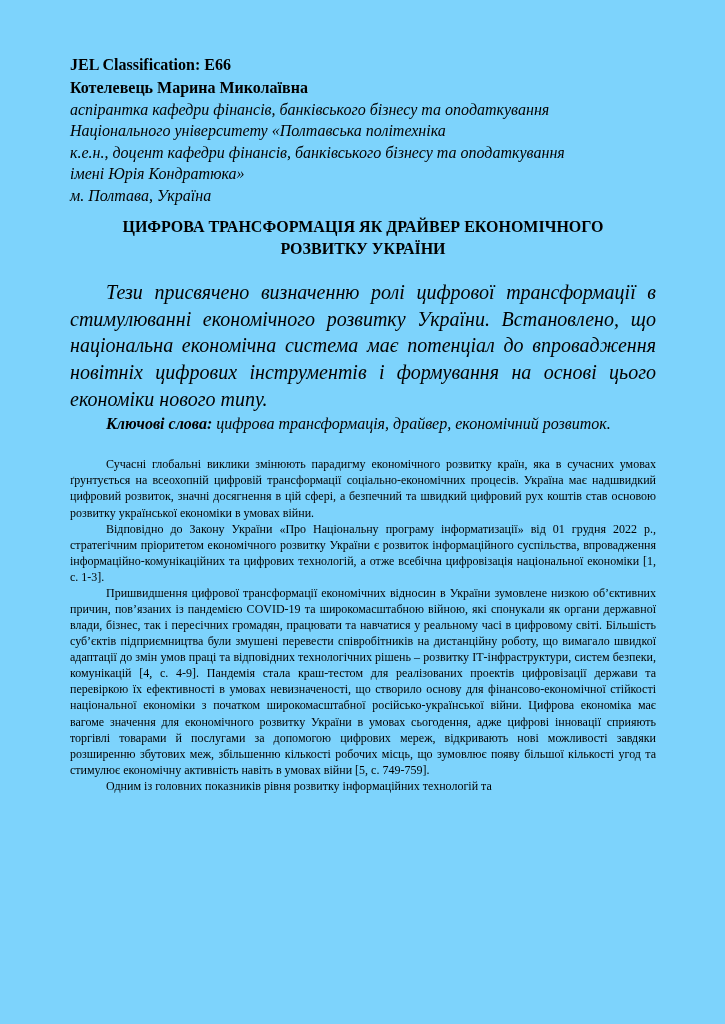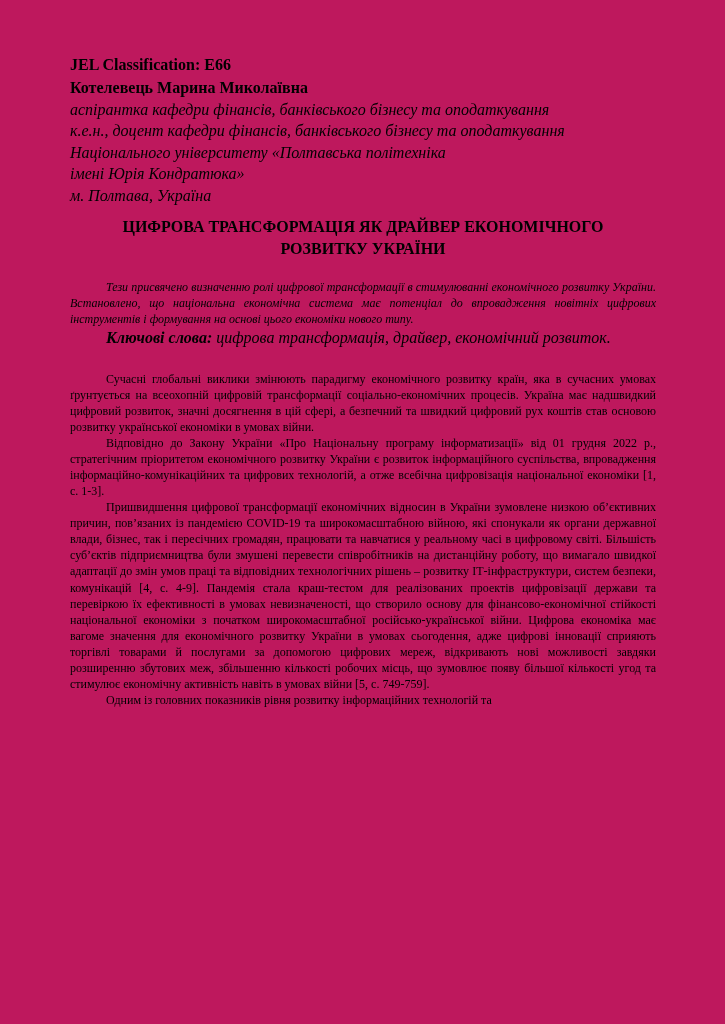--- a/index.html
+++ b/index.html
@@ -8,21 +8,21 @@
     height: 1024px;
     background: #ffffff;
     color: #000000;
     font-family: "Liberation Serif", serif;
   }
   .page {
     box-sizing: border-box;
     width: 725px;
     height: 1024px;
     padding: 54px 69px 30px 70px;
-    background: #be185d;
+    background: #7dd3fc;
     overflow: hidden;
   }
   p { margin: 0; }
   .jel {
     font-weight: bold;
     font-size: 16px;
     line-height: 1.34;
     margin-bottom: 2px;
   }
   .author-block {
@@ -37,21 +37,21 @@
     font-weight: bold;
     text-align: center;
     line-height: 1.4;
     max-width: 500px;
     margin: 10px auto 18px auto;
   }
   .abstract {
     font-style: italic;
     text-align: justify;
     text-indent: 36px;
-    font-size: 12px;
+    font-size: 20px;
     line-height: 1.34;
   }
   .keywords {
     font-style: italic;
     text-indent: 36px;
     font-size: 16px;
     line-height: 1.34;
   }
   .kw-label { font-weight: bold; }
   .body-par {
@@ -65,22 +65,22 @@
 </head>
 <body>
 
 <div class="page">
 
   <p class="jel">JEL Classification: E66</p>
 
   <div class="author-block">
     <p class="author-name">Котелевець Марина Миколаївна</p>
     <p class="author-role">аспірантка кафедри фінансів, банківського бізнесу та оподаткування</p>
+    <p class="author-role">Національного університету «Полтавська політехніка</p>
     <p class="author-role">к.е.н., доцент кафедри фінансів, банківського бізнесу та оподаткування</p>
-    <p class="author-role">Національного університету «Полтавська політехніка</p>
     <p class="author-role">імені Юрія Кондратюка»</p>
     <p class="author-role">м. Полтава, Україна</p>
   </div>
 
   <h1 class="title">ЦИФРОВА ТРАНСФОРМАЦІЯ ЯК ДРАЙВЕР ЕКОНОМІЧНОГО РОЗВИТКУ УКРАЇНИ</h1>
 
   <p class="abstract">Тези присвячено визначенню ролі цифрової трансформації в стимулюванні економічного розвитку України. Встановлено, що національна економічна система має потенціал до впровадження новітніх цифрових інструментів і формування на основі цього економіки нового типу.</p>
 
   <p class="keywords">
     <span class="kw-label">Ключові слова:</span><span> цифрова трансформація, драйвер, економічний розвиток.</span>

